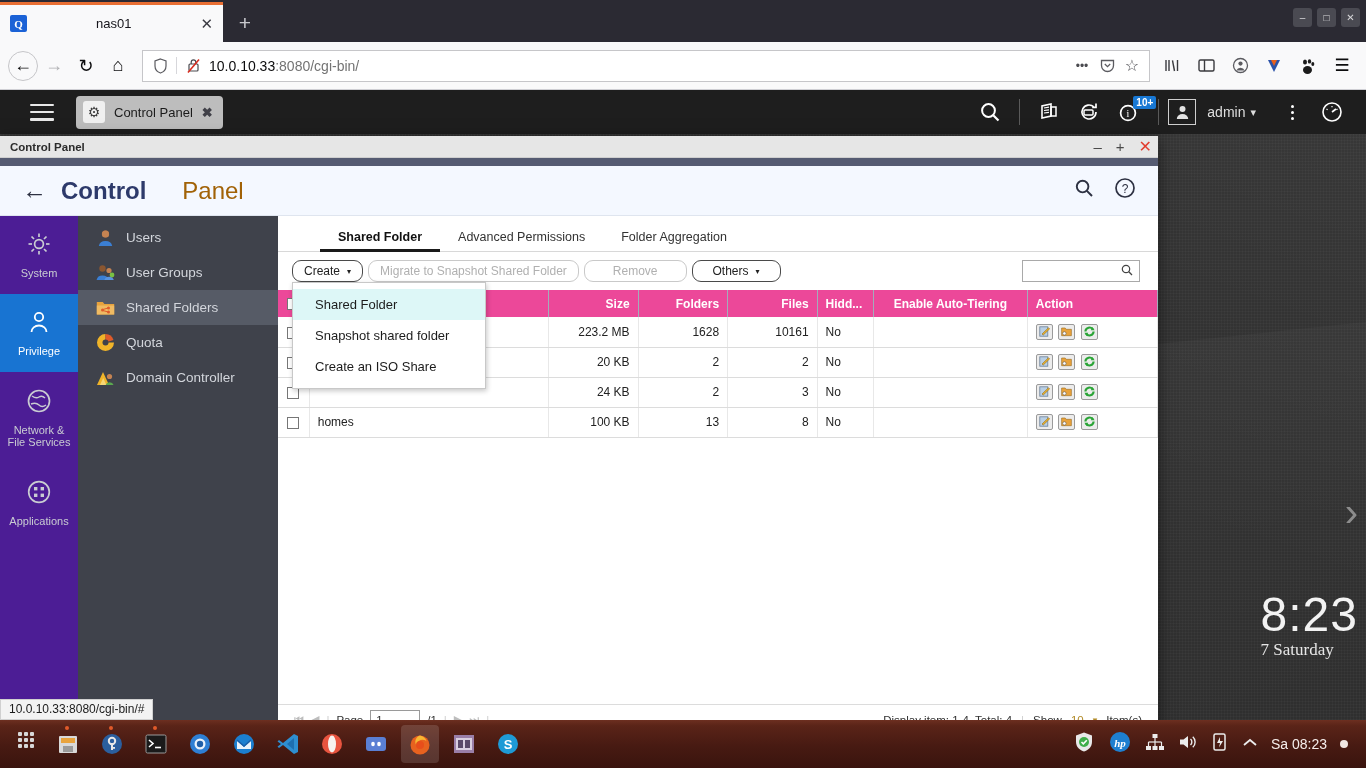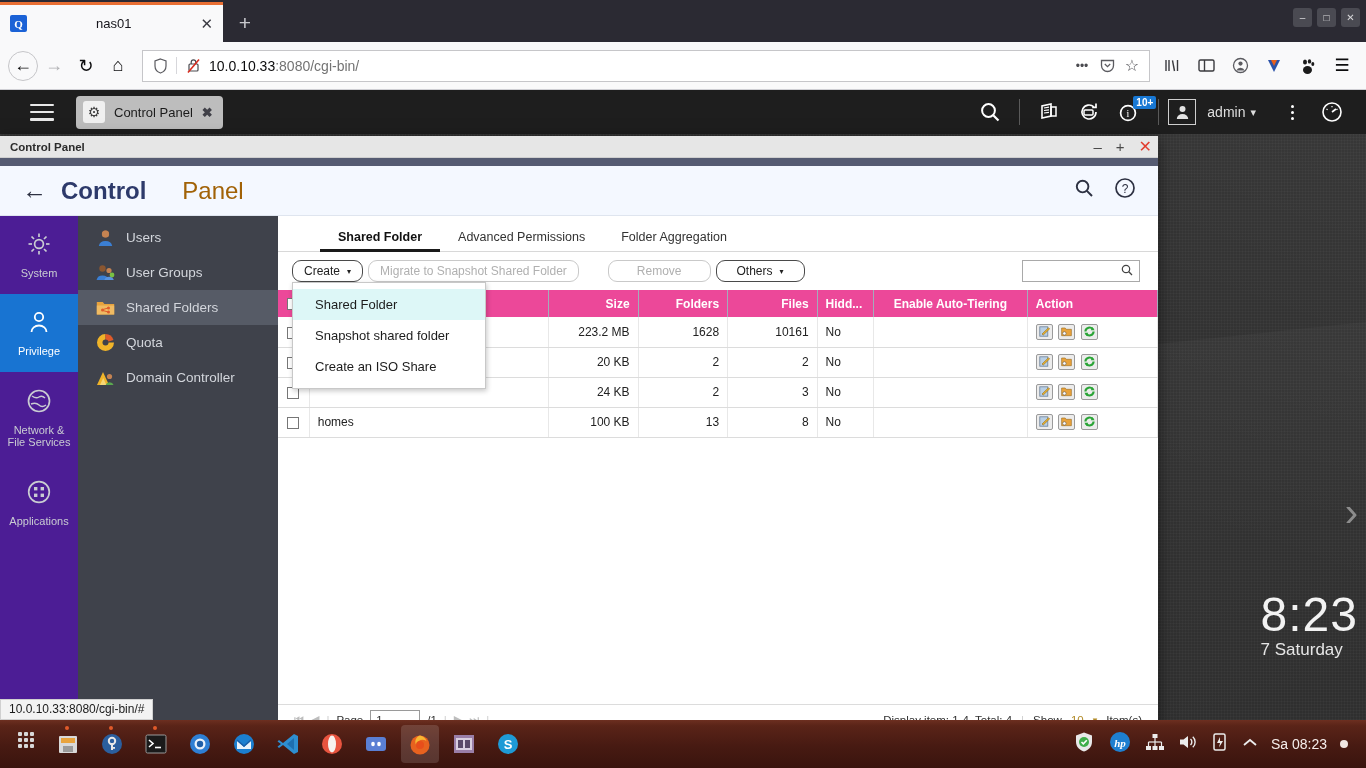--- a/index.html
+++ b/index.html
@@ -114,21 +114,21 @@
   
   .qbot { position:absolute; left:18px; top:390px; width:100px; height:110px; z-index:2;}
   .trash { position:absolute; left:25px; top:518px; z-index:2;}
   .qts-logo {
     position:absolute; left:10px; top:605px; z-index:1;
     font-family:"Liberation Sans", sans-serif; font-size:58px; font-weight:bold;
     color:rgba(255,255,255,.16); letter-spacing:2px;
   }
   .desk-clock { position:absolute; right:8px; top:500px; text-align:left; z-index:1;}
   .desk-clock .t { font-size:48px;color:#f2f2f2;font-weight:300;line-height:50px;letter-spacing:1px;}
-  .desk-clock .d { font-size:17px;color:#e6e6e6;font-weight:300;}
+  .desk-clock .d { font-size:17px;color:#e6e6e6;font-weight:300;font-family:Liberation Serif, serif;}
   .right-arrow { position:absolute; right:8px; top:400px; color:#8d8d8d; font-size:40px; font-weight:200; z-index:2;}
 
   
   .cp-window {
     position:absolute; left:105px; top:136px; width:1158px; height:598px;
     background:#fff; box-shadow:0 3px 14px rgba(0,0,0,.5); z-index:10;
   }
   .cp-titlebar {
     height:22px; background:#e6e6e6; display:flex;align-items:center;
     padding:0 6px 0 10px; border-bottom:1px solid #cfcfcf;
@@ -612,21 +612,21 @@
             <div class="tab">Advanced Permissions</div>
             <div class="tab">Folder Aggregation</div>
           </div>
 
           <div class="toolbar">
             <div class="tb-btn">
               <span>Create</span>
               <span class="caret">▾</span>
             </div>
             <div class="tb-btn disabled">Migrate to Snapshot Shared Folder</div>
-            <div class="tb-btn disabled" style="padding:0 28px;margin-left:24px;">Remove</div>
+            <div class="tb-btn disabled" style="padding:0 28px;">Remove</div>
             <div class="tb-btn" style="padding:0 20px;">
               <span>Others</span>
               <span class="caret">▾</span>
             </div>
             <div class="tb-search">
               <span>
                 <svg width="12" height="12" viewBox="0 0 12 12">
                     <circle cx="5" cy="5" r="3.7" fill="none" stroke="#444" stroke-width="1.2"></circle>
                     <line x1="7.8" y1="7.8" x2="11" y2="11" stroke="#444" stroke-width="1.3"></line>
                   </svg>

